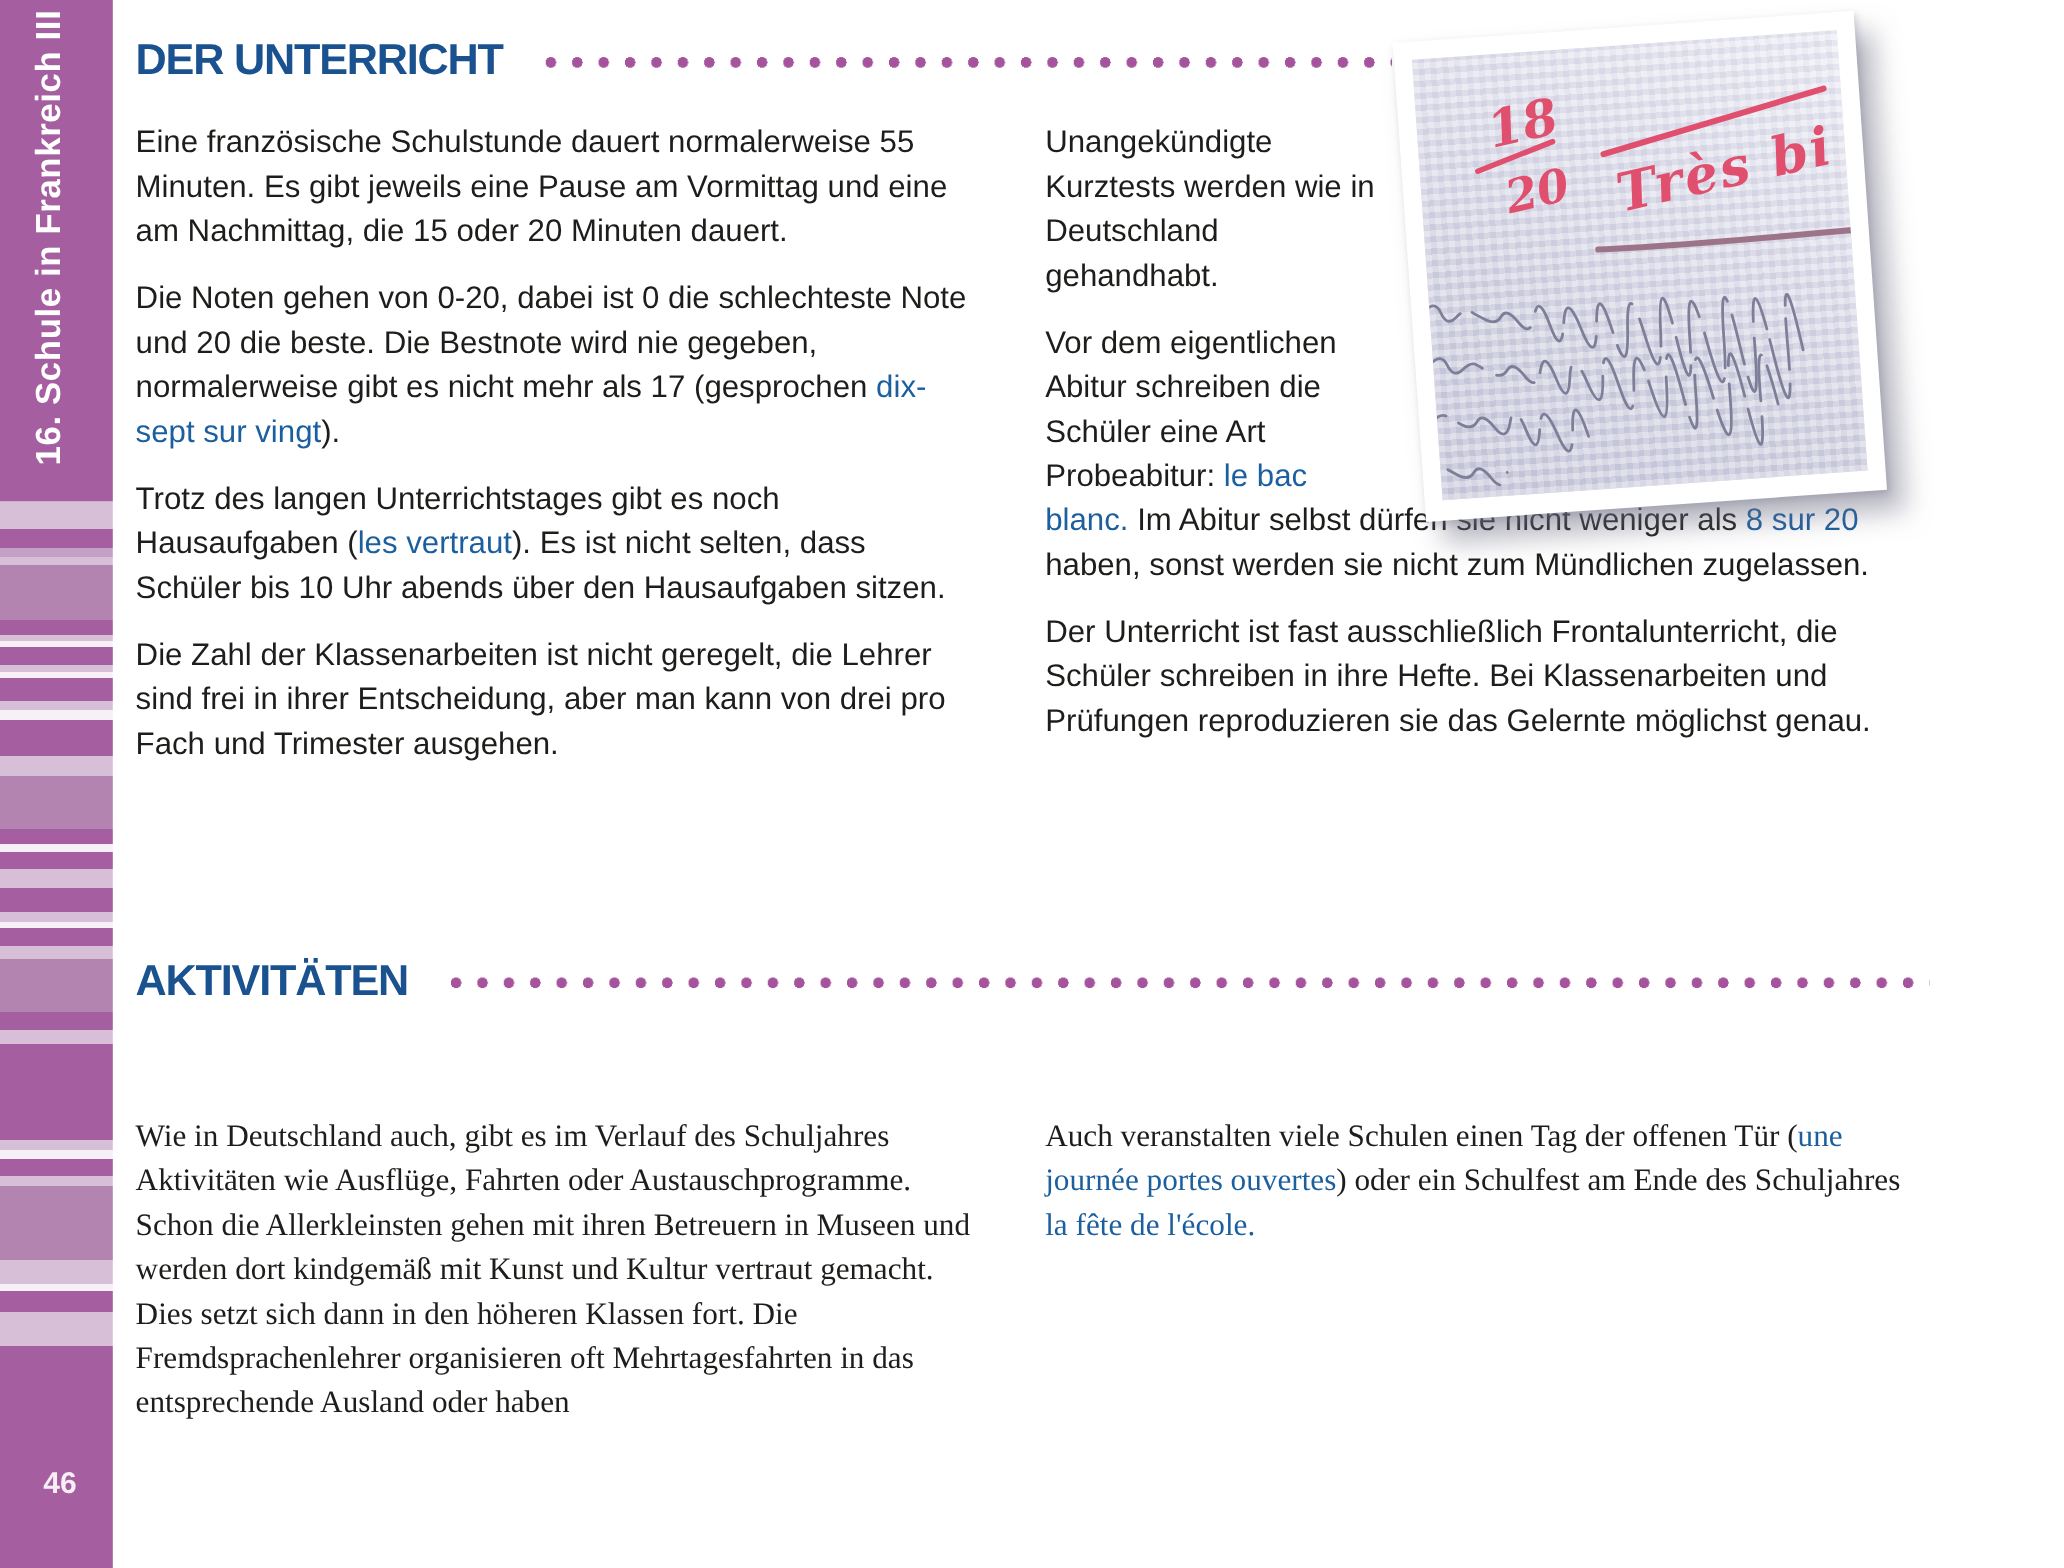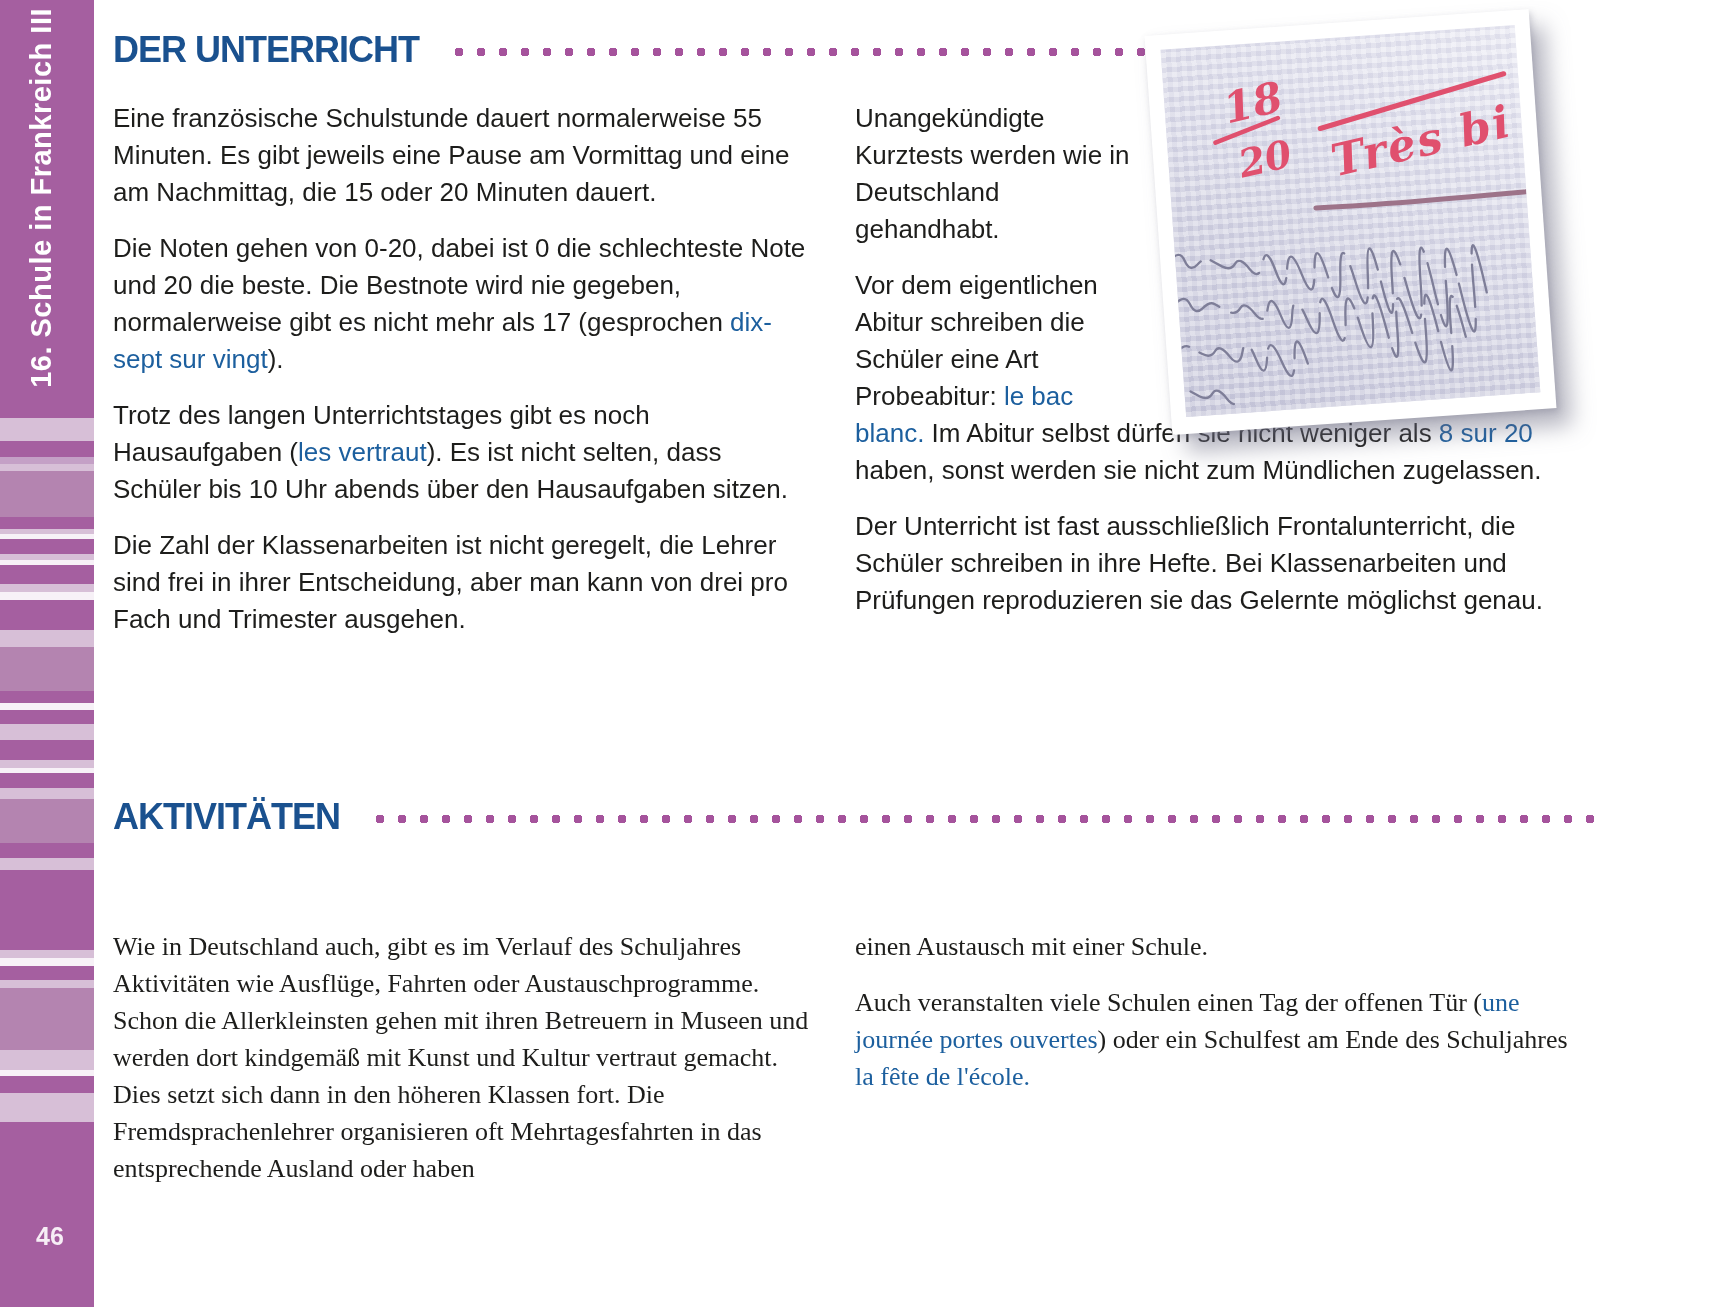--- a/index.html
+++ b/index.html
@@ -43,21 +43,21 @@
   .section-head h2{
     margin:0;font-weight:700;font-size:36px;line-height:1;
     letter-spacing:-1px;color:var(--heading-blue,#1a518f);white-space:nowrap;
   }
   .dots{
     flex:1;height:12px;margin-top:4px;
     background-image:radial-gradient(circle 4.5px at 5px 6px,var(--dot-purple,#a5539c) 97%,transparent 100%);
     background-size:22px 12px;background-repeat:repeat-x;
   }
   
-  .cols{position:absolute;left:113px;display:flex;gap:42px;}
+  .cols{position:absolute;left:113px;display:flex;gap:58px;}
   #cols1{top:100px;}
   #cols2{top:928px;font-family:Liberation Serif, serif;}
   .col-left{width:700px;}
   .col-right{width:733px;}
   .cols p{margin:0 0 19px 0;}
   .fr{color:var(--french-blue,#1c5f9e);}
   
   .photo-float{float:right;width:440px;height:391px;margin-top:-78px;}
   .photo{
     width:385px;height:400px;margin-left:10px;box-sizing:border-box;
@@ -139,16 +139,15 @@
 <div class="section-head" id="head2">
   <h2>AKTIVITÄTEN</h2>
   <div class="dots"></div>
 </div>
 
 <div class="cols" id="cols2">
   <div class="col-left">
       <p><span>Wie in Deutschland auch, gibt es im Verlauf des Schuljahres Aktivitäten wie Ausflüge, Fahrten oder Austauschprogramme. Schon die Allerkleinsten gehen mit ihren Betreuern in Museen und werden dort kindgemäß mit Kunst und Kultur vertraut gemacht. Dies setzt sich dann in den höheren Klassen fort. Die Fremdsprachenlehrer organisieren oft Mehrtagesfahrten in das entsprechende Ausland oder haben</span></p>
     </div>
   <div class="col-right">
-      <p><span>einen Austausch mit einer Schule.</span></p>
       <p><span>Auch veranstalten viele Schulen einen Tag der offenen Tür (</span><span class="fr">une journée portes ouvertes</span><span>) oder ein Schulfest am Ende des Schuljahres </span><span class="fr">la fête de l'école.</span></p>
     </div>
 </div>
 
 </body></html>

